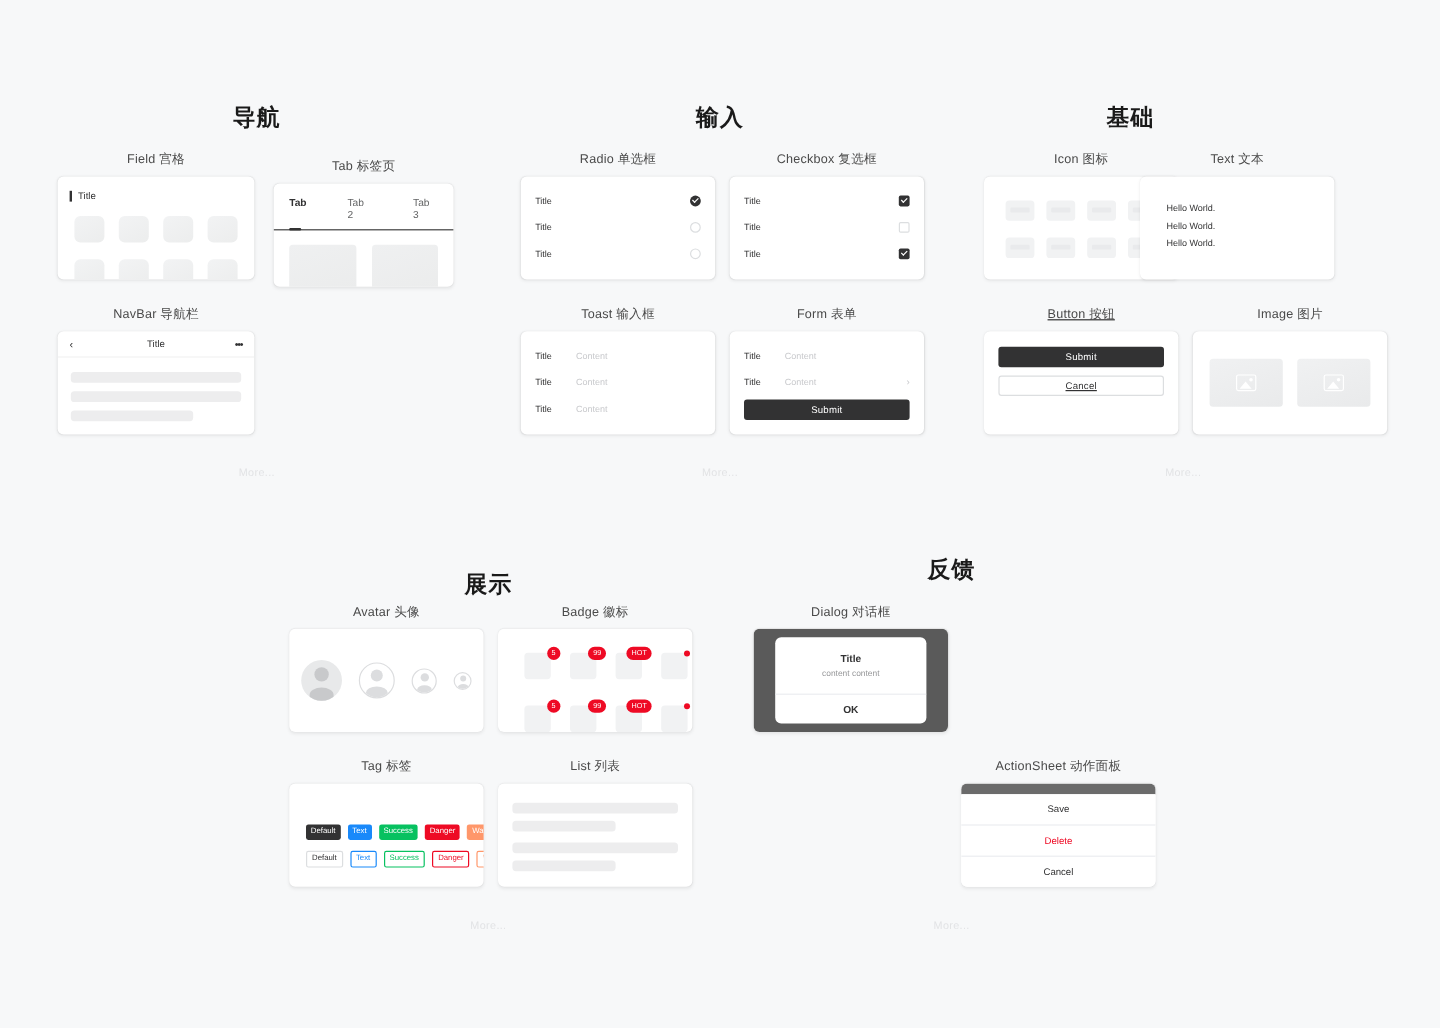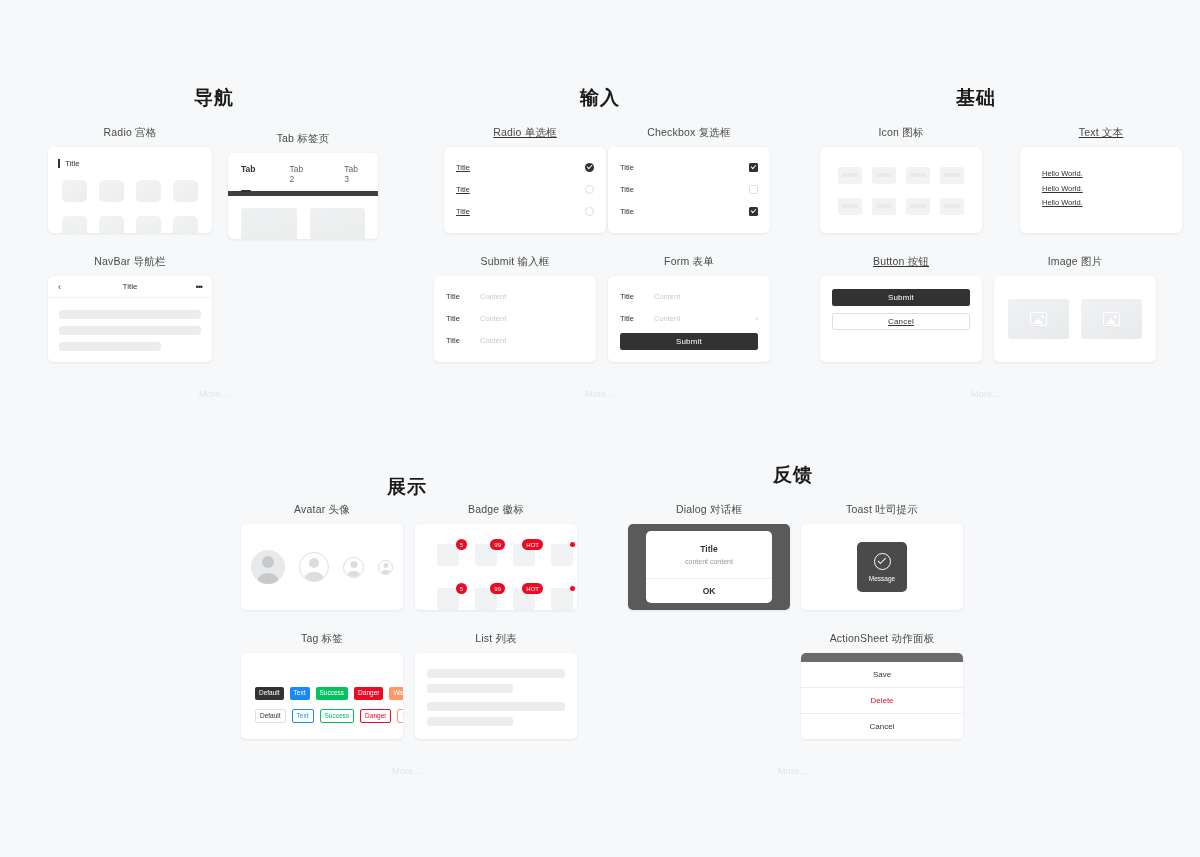--- a/index.html
+++ b/index.html
@@ -51,21 +51,21 @@
 
   
   .grid-title-row { display: flex; align-items: center; padding: 12px 0 0 10px; }
   .grid-bar { width: 2px; height: 9px; background: #323233; margin-right: 5px; }
   .grid-title { font-size: 8px; color: #323233; }
   .grid-cells { display: grid; grid-template-columns: repeat(4,1fr); gap: 14px 12px; padding: 12px 14px 16px; }
   .grid-cell { height: 22px; border-radius: 5px;
     background: linear-gradient(150deg,#f2f3f4 0%,#eceded 100%); }
 
   
-  .tabs { display: flex; padding: 11px 13px 0; gap: 34px; border-bottom: 5px solid #404040; justify-content: space-between; }
+  .tabs { display: flex; padding: 11px 13px 0; gap: 34px; border-bottom: 1px solid #404040; justify-content: space-between; }
   .tab { font-size: 8.5px; color: #646566; padding-bottom: 7px; position: relative; }
   .tab.active { color: #323233; font-weight: bold; }
   .tab.active::after {
     content: ""; position: absolute; left: 0; right: 4px; bottom: -1px;
     height: 2px; background: #323233; border-radius: 2px;
   }
   .tab-panes { display: flex; gap: 13px; padding: 12px 13px 16px; }
   .tab-pane { flex: 1; height: 38px; border-radius: 3px;
     background: linear-gradient(160deg,#eff0f1 0%,#ebecec 100%); }
 
@@ -223,26 +223,26 @@
   .as-item.danger { color: #ee0a24; }
   .as-item:first-child { border-top: none; }
 </style>
 </head>
 <body>
 
 <div class="page">
 
   <div class="group-title" style="left:214px;top:85px;">导航</div>
   <div class="group-title" style="left:600px;top:85px;">输入</div>
-  <div class="group-title" style="left:976px;top:85px;">基础</div>
+  <div class="group-title" style="left:942px;top:85px;">基础</div>
   <div class="group-title" style="left:407px;top:462px;margin-top:12px;">展示</div>
   <div class="group-title" style="left:793px;top:462px;">反馈</div>
 
   <div class="comp" style="left:48px;top:126px;width:164px;">
-    <div class="comp-label">Radio 宫格</div>
+    <div class="comp-label">Field 宫格</div>
     <div class="card" style="height:86px;">
       <div class="grid-title-row">
         <span class="grid-bar"></span>
         <span class="grid-title">Title</span>
       </div>
       <div class="grid-cells">
         <div class="grid-cell"></div>
         <div class="grid-cell"></div>
         <div class="grid-cell"></div>
         <div class="grid-cell"></div>
@@ -281,21 +281,21 @@
         <div class="ph-line" style="width:100%;"></div>
         <div class="ph-line" style="width:100%;"></div>
         <div class="ph-line" style="width:72%;"></div>
       </div>
     </div>
   </div>
 
 
   <div class="more" style="left:214px;top:389px;">More...</div>
 
-  <div class="comp" style="left:444px;top:126px;width:162px;text-decoration:underline;">
+  <div class="comp" style="left:434px;top:126px;width:162px;">
     <div class="comp-label">Radio 单选框</div>
     <div class="card" style="height:86px;">
       <div class="cells" style="padding-top:9px;">
         <div class="cell">
           <span class="cell-title">Title</span>
           <span class="cell-right">
               <span class="radio checked"></span>
             </span>
         </div>
         <div class="cell">
@@ -334,21 +334,21 @@
           <span class="cell-title">Title</span>
           <span class="cell-right">
               <span class="checkbox checked"></span>
             </span>
         </div>
       </div>
     </div>
   </div>
 
   <div class="comp" style="left:434px;top:255px;width:162px;">
-    <div class="comp-label">Submit 输入框</div>
+    <div class="comp-label">Toast 输入框</div>
     <div class="card" style="height:86px;">
       <div class="cells" style="padding-top:9px;">
         <div class="cell">
           <span class="cell-title">Title</span>
           <span class="cell-value">Content</span>
         </div>
         <div class="cell">
           <span class="cell-title">Title</span>
           <span class="cell-value">Content</span>
         </div>
@@ -389,21 +389,21 @@
         <div class="icon-ph"></div>
         <div class="icon-ph"></div>
         <div class="icon-ph"></div>
         <div class="icon-ph"></div>
         <div class="icon-ph"></div>
         <div class="icon-ph"></div>
       </div>
     </div>
   </div>
 
-  <div class="comp" style="left:1020px;top:126px;width:162px;text-decoration:underline;">
+  <div class="comp" style="left:950px;top:126px;width:162px;">
     <div class="comp-label">Text 文本</div>
     <div class="card" style="height:86px;">
       <div class="text-lines">
         <div class="text-line">Hello World.</div>
         <div class="text-line">Hello World.</div>
         <div class="text-line">Hello World.</div>
       </div>
     </div>
   </div>
 
@@ -535,31 +535,20 @@
       <div class="dialog-mask">
         <div class="dialog">
           <div class="dialog-head">Title</div>
           <div class="dialog-content">content content</div>
           <div class="dialog-ok">OK</div>
         </div>
       </div>
     </div>
   </div>
 
-  <div class="comp" style="left:801px;top:503px;width:162px;">
-    <div class="comp-label">Toast 吐司提示</div>
-    <div class="card" style="height:86px;">
-      <div class="toast-wrap">
-        <div class="toast">
-          <span class="toast-icon"></span>
-          <span class="toast-msg">Message</span>
-        </div>
-      </div>
-    </div>
-  </div>
 
 
   <div class="comp" style="left:801px;top:632px;width:162px;">
     <div class="comp-label">ActionSheet 动作面板</div>
     <div class="card" style="height:86px;display:flex;flex-direction:column;">
       <div class="as-mask"></div>
       <div style="flex:1;display:flex;flex-direction:column;justify-content:space-around;background:#fff;">
         <div class="as-item">Save</div>
         <div class="as-item danger">Delete</div>
         <div class="as-item">Cancel</div>

